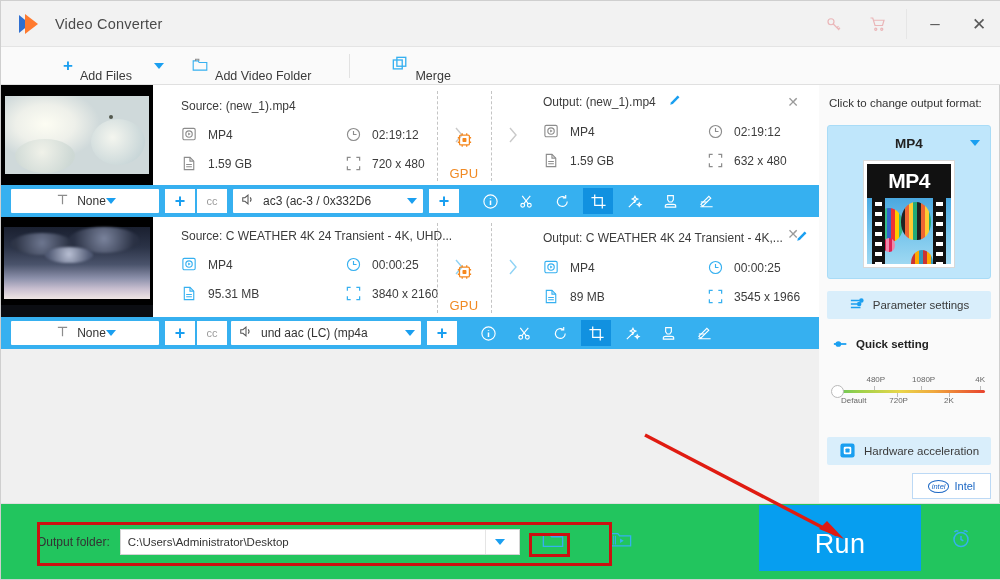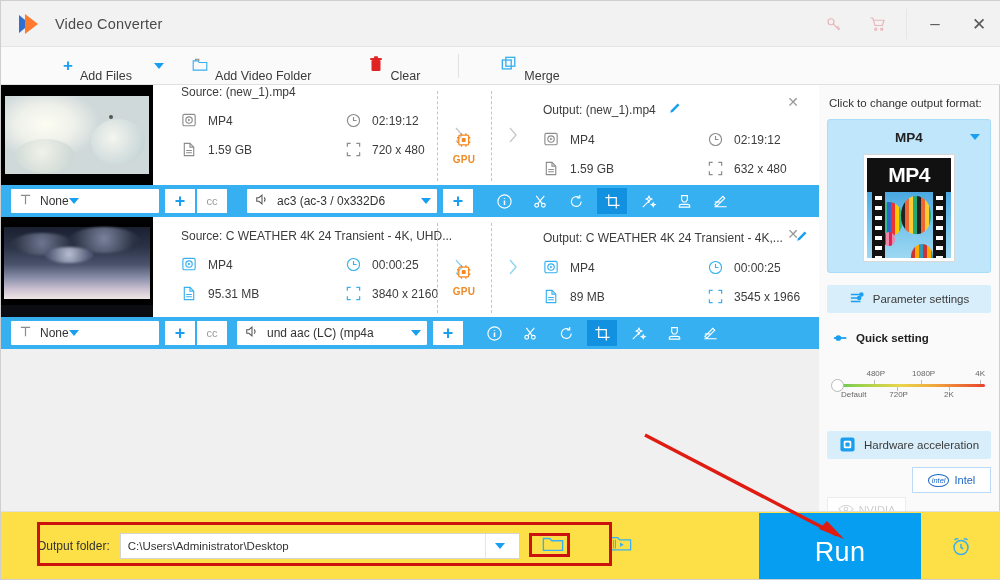--- a/index.html
+++ b/index.html
@@ -198,41 +198,41 @@
   }
   .chev {
     position: absolute; top: 42px;
     width: 9px; height: 16px;
   }
   .gpu-badge {
     position: absolute; left: 50%; transform: translateX(-50%);
     top: 46px; text-align: center;
   }
   .gpu-badge .gtxt {
-    font-size: 10px; color: #f08a24; margin-top: 1px; letter-spacing: .3px; font-weight: bold;
+    font-size: 13px; color: #f08a24; margin-top: 13px; letter-spacing: .3px;
   }
   .close-x {
     position: absolute; right: 22px; top: 10px;
     font-size: 14px; color: #9a9a9a; line-height: 1;
   }
   .pencil { margin-left: 4px; }
 
   
   .strip {
     height: 32px; background: #36b0f0;
     display: flex; align-items: center; padding-left: 10px;
   }
   .sel-box {
     height: 24px; background: #fff;
     display: flex; align-items: center;
     padding: 0 6px 0 8px;
     font-size: 12px; color: #333;
     border-radius: 1px;
   }
-  .sel-sub { width: 148px; justify-content: flex-start; }
+  .sel-sub { width: 148px; justify-content: center; }
   .sel-aud { width: 190px; justify-content: space-between; }
   .sel-left { display: flex; align-items: center; gap: 8px; overflow: hidden; white-space: nowrap; }
   .dcaret {
     width: 0; height: 0; flex: none;
     border-left: 5px solid transparent;
     border-right: 5px solid transparent;
     border-top: 6px solid #1a9ff0;
   }
   .sq-btn {
     width: 30px; height: 24px; background: #fff; margin-left: 6px;
@@ -252,21 +252,21 @@
   }
   .si.active { background: #1191e0; }
 
   
   .rpanel {
     position: absolute; top: 84px; right: 0;
     width: 180px; height: 428px;
     background: #fafafa;
     padding: 10px 8px 0 8px;
   }
-  .rp-title { font-size: 11.5px; color: #333; margin: 2px 0 10px 2px; }
+  .rp-title { font-size: 11.5px; color: #333; margin: 2px 0 16px 2px; }
   .fmt-card {
     background: #bfe6fb;
     border: 1px solid #a9dcf7;
     border-radius: 3px;
     padding: 7px 8px 10px 8px;
     position: relative;
   }
   .fmt-head {
     display: flex; align-items: center; justify-content: center;
     position: relative; height: 20px;
@@ -371,22 +371,22 @@
   .gpu-chip.off { color: #cfcfcf; border-color: #ececec; margin-top: 30px; }
   .gpu-chip.on { color: #1b67c4; border-color: #bcd9f5; }
   .intel-badge {
     border: 1.5px solid #1b67c4; border-radius: 50%;
     font-size: 7.5px; padding: 1px 3px; font-style: italic; color: #1b67c4;
   }
 
   
   .bottom {
     position: absolute; left: 0; bottom: 0;
-    width: 1000px; height: 68px;
-    background: #fde047;
+    width: 1000px; height: 76px;
+    background: #22c55e;
     border-top: 1px solid #e0e0e0;
     display: flex; align-items: center;
   }
   .of-label { margin-left: 36px; font-size: 12px; color: #333; }
   .of-input {
     margin-left: 10px; width: 400px; height: 26px;
     background: #fff; border: 1px solid #d4d4d4;
     display: flex; align-items: center; padding: 0 4px 0 7px;
     font-size: 11.5px; color: #333;
   }
@@ -456,30 +456,20 @@
       <span class="caret"></span>
     </div>
     <div class="tbtn" style="margin-left:6px">
       <span>
         <svg width="16" height="15" viewBox="0 0 20 18" fill="none" stroke="#36b0f0" stroke-width="1.4">
           <path d="M1.5 4.5h6l1.5 2h9.5v9.5H1.5z"></path>
             <path d="M4.5 4.5v-2h4v2" stroke="#8c8c8c"></path>
         </svg>
       </span>
       <span class="lbl">Add Video Folder</span>
-    </div>
-    <div class="tbtn" style="margin-left:38px">
-      <span>
-        <svg width="14" height="16" viewBox="0 0 14 16">
-          <rect x="2.5" y="4" width="9" height="11" rx="1.2" fill="#e02424"></rect>
-          <rect x="1" y="2" width="12" height="2" rx="1" fill="#e02424"></rect>
-          <rect x="5" y="0.3" width="4" height="2" rx=".8" fill="#e02424"></rect>
-        </svg>
-      </span>
-      <span class="lbl">Clear</span>
     </div>
     <div class="tb-sep" style="margin-left:28px"></div>
     <div class="tbtn" style="margin-left:20px">
       <span>
         <svg width="16" height="16" viewBox="0 0 18 18" fill="none" stroke="#36b0f0" stroke-width="1.5">
           <rect x="1.5" y="4.5" width="10" height="10"></rect>
             <rect x="5.5" y="1.5" width="10" height="10"></rect>
         </svg>
       </span>
       <span class="lbl">Merge</span>
@@ -491,21 +481,21 @@
     <div class="filecard">
       <div class="fc-body">
         <div class="thumb thumb1">
           <div class="img"></div>
             <div class="puff1"></div>
             <div class="puff2"></div>
             <div class="dot"></div>
         </div>
         <div class="fc-info">
 
-          <div style="position:absolute;left:28px;top:0;width:280px">
+          <div style="position:absolute;left:28px;top:14px;width:280px">
             <div class="src-line">Source: (new_1).mp4</div>
             <div class="meta-grid">
               <div class="meta">
                 <span class="mi">
                   <svg width="17" height="17" viewBox="0 0 18 18" fill="none" stroke="#8c8c8c" stroke-width="1.2">
                     <rect x="2" y="2.5" width="13" height="12" rx="1.5"></rect>
                       <circle cx="8.5" cy="8.5" r="3.4"></circle>
                     <path d="M7.6 6.9l2.6 1.6-2.6 1.6z" fill="#8c8c8c" stroke="none"></path>
                   </svg>
                 </span>
@@ -557,21 +547,21 @@
             <div class="gpu-badge" style="left:33px">
               <svg width="18" height="18" viewBox="0 0 20 20" fill="none" stroke="#f5881f" stroke-width="1.4">
                 <rect x="4.5" y="4.5" width="11" height="11" rx="1.4"></rect>
                 <rect x="7.8" y="7.8" width="4.4" height="4.4" rx=".8" fill="#f5881f" stroke="none"></rect>
                 <path d="M7.5 4.5V2.6M12.5 4.5V2.6M7.5 17.4v-1.9M12.5 17.4v-1.9M4.5 7.5H2.6M4.5 12.5H2.6M17.4 7.5h-1.9M17.4 12.5h-1.9"></path>
               </svg>
               <div class="gtxt">GPU</div>
             </div>
           </div>
 
-          <div style="position:absolute;left:390px;top:16px;width:290px">
+          <div style="position:absolute;left:390px;top:8px;width:290px">
             <div class="src-line">
               <span>Output: (new_1).mp4</span>
               <span class="pencil">
                 <svg width="14" height="14" viewBox="0 0 16 16" fill="none" stroke="#1a9ff0" stroke-width="1.6">
                   <path d="M2.5 13.5l1-3 7-7 2 2-7 7z" fill="#1a9ff0" stroke="none"></path>
                     <path d="M10.5 3.5l2 2"></path>
                 </svg>
               </span>
             </div>
             <div class="meta-grid">
@@ -627,21 +617,21 @@
                 </svg>
             </span>
             <span>None</span>
           </span>
           <span class="dcaret"></span>
         </div>
         <div class="sq-btn">+</div>
         <div class="cc-btn">
           <span>cc</span>
         </div>
-        <div class="sel-box sel-aud" style="margin-left:20px">
+        <div class="sel-box sel-aud" style="margin-left:6px">
           <span class="sel-left">
             <span>
               <svg width="14" height="13" viewBox="0 0 16 14" fill="none" stroke="#555" stroke-width="1.2">
                 <path d="M2 5h2.5L8 2v10L4.5 9H2z"></path>
                   <path d="M10.5 4.5a4 4 0 010 5"></path>
               </svg>
             </span>
             <span>ac3 (ac-3 / 0x332D6</span>
           </span>
           <span class="dcaret"></span>
@@ -831,21 +821,21 @@
                 </svg>
             </span>
             <span>None</span>
           </span>
           <span class="dcaret"></span>
         </div>
         <div class="sq-btn">+</div>
         <div class="cc-btn">
           <span>cc</span>
         </div>
-        <div class="sel-box sel-aud" style="margin-left:10px">
+        <div class="sel-box sel-aud" style="margin-left:4px">
           <span class="sel-left">
             <span>
               <svg width="14" height="13" viewBox="0 0 16 14" fill="none" stroke="#555" stroke-width="1.2">
                 <path d="M2 5h2.5L8 2v10L4.5 9H2z"></path>
                   <path d="M10.5 4.5a4 4 0 010 5"></path>
               </svg>
             </span>
             <span>und aac (LC) (mp4a</span>
           </span>
           <span class="dcaret"></span>

